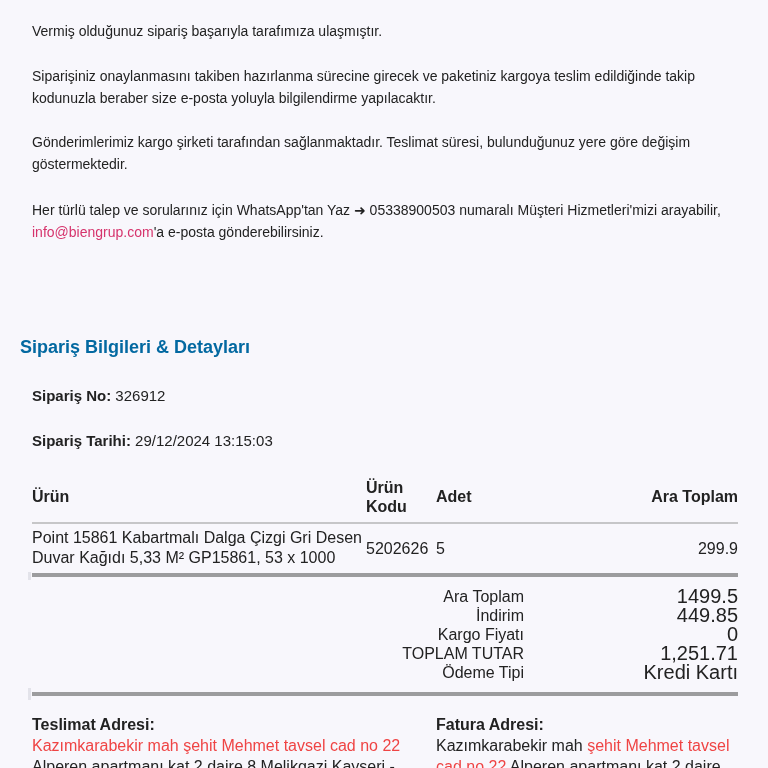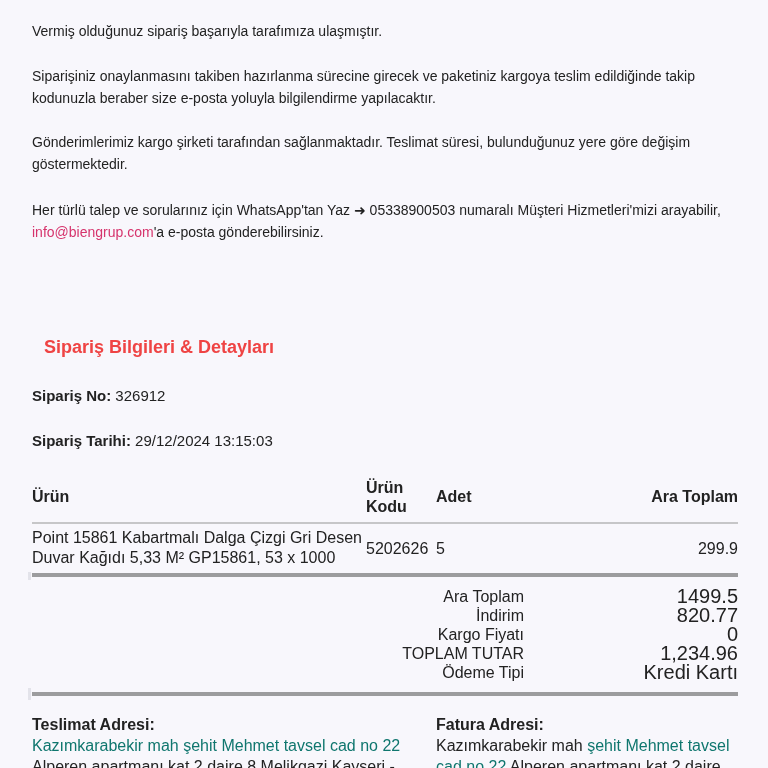--- a/index.html
+++ b/index.html
@@ -6,33 +6,33 @@
     body {
       width: 768px; height: 768px; overflow: hidden;
       background: #f8f7fc;
       font-family: "Liberation Sans", "DejaVu Sans", sans-serif;
       color: #222222;
       font-size: 16px;
     }
     .wrap { position: relative; width: 768px; height: 768px; }
     .p { position: absolute; left: 32px; width: 710px; line-height: 22px; margin: 0; font-size: 14px; color: #222; }
     .link { color: #d6336c; }
-    .h2 { position: absolute; left: 44px; top: 337px; font-size: 18px; font-weight: bold; margin: 0; color: #ef4444; }
+    .h2 { position: absolute; left: 20px; top: 337px; font-size: 18px; font-weight: bold; margin: 0; color: #0369a1; }
     .kv { position: absolute; left: 32px; font-size: 15px; margin: 0; }
     .kv b { font-weight: bold; }
     .th { position: absolute; font-weight: bold; font-size: 16px; line-height: 19px; color: #222; }
     .td { position: absolute; font-size: 16px; line-height: 20px; color: #222; }
     .line { position: absolute; left: 32px; width: 706px; }
     .line.thin { height: 2px; background: #c6c6c8; top: 522px; }
     .line.thick { height: 4px; background: #9c9c9e; }
     .sum-label { position: absolute; right: 244px; text-align: right; font-size: 16px; line-height: 19.4px; color: #222; }
     .sum-value { position: absolute; right: 30px; text-align: right; font-size: 20px; line-height: 19.4px; color: #222; }
     .addr-h { position: absolute; font-weight: bold; font-size: 16px; }
     .addr { position: absolute; font-size: 16px; line-height: 21px; width: 310px; }
-    .blue { color: #0f766e; }
+    .blue { color: #ef4444; }
     .vtick { position: absolute; width: 3px; background: #e3e3ea; }
   </style>
 </head>
 <body>
 
 <div class="wrap">
 
   <p class="p" style="top:20px;">Vermiş olduğunuz sipariş başarıyla tarafımıza ulaşmıştır.</p>
   <p class="p" style="top:131px;">Gönderimlerimiz kargo şirketi tarafından sağlanmaktadır. Teslimat süresi, bulunduğunuz yere göre değişim göstermektedir.</p>
   <p class="p" style="top:65px;">Siparişiniz onaylanmasını takiben hazırlanma sürecine girecek ve paketiniz kargoya teslim edildiğinde takip kodunuzla beraber size e-posta yoluyla bilgilendirme yapılacaktır.</p>
@@ -65,25 +65,25 @@
     </div>
 
     <div class="line thick" style="top:573px;"></div>
   </div>
 
   <div>
     <div class="vtick" style="left:28px; top:572px; height:8px;"></div>
     <div class="sum-label" style="top:587px;">Ara Toplam</div>
     <div class="sum-value" style="top:587px;">1499.5</div>
     <div class="sum-label" style="top:606px;">İndirim</div>
-    <div class="sum-value" style="top:606px;">820.77</div>
+    <div class="sum-value" style="top:606px;">449.85</div>
     <div class="sum-label" style="top:625px;">Kargo Fiyatı</div>
     <div class="sum-value" style="top:625px;">0</div>
     <div class="sum-label" style="top:644px;">TOPLAM TUTAR</div>
-    <div class="sum-value" style="top:644px;">1,234.96</div>
+    <div class="sum-value" style="top:644px;">1,251.71</div>
     <div class="sum-label" style="top:663px;">Ödeme Tipi</div>
     <div class="sum-value" style="top:663px;">Kredi Kartı</div>
     <div class="line thick" style="top:692px;"></div>
     <div class="vtick" style="left:28px; top:688px; height:12px;"></div>
   </div>
 
   <div>
     <div class="addr-h" style="left:32px; top:716px;">Teslimat Adresi:</div>
     <div class="addr" style="left:32px; top:735px; width:400px;">
       <div class="blue">Kazımkarabekir mah şehit Mehmet tavsel cad no 22</div>

